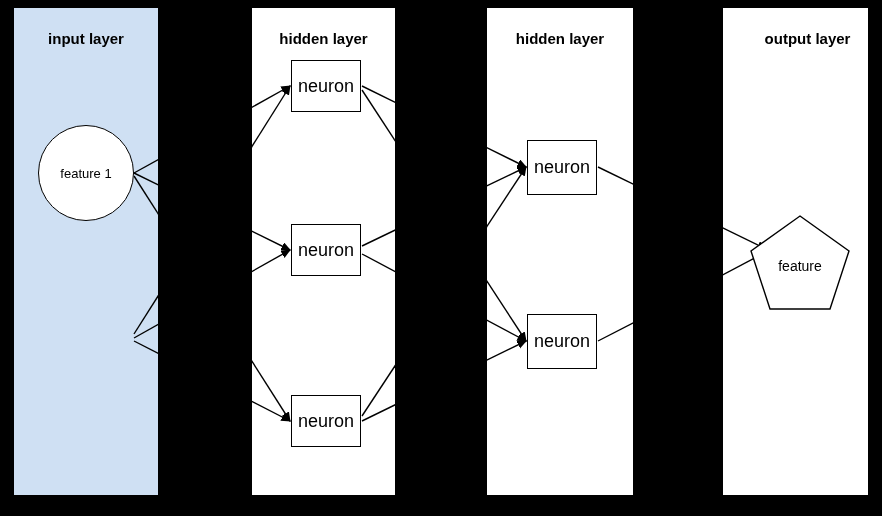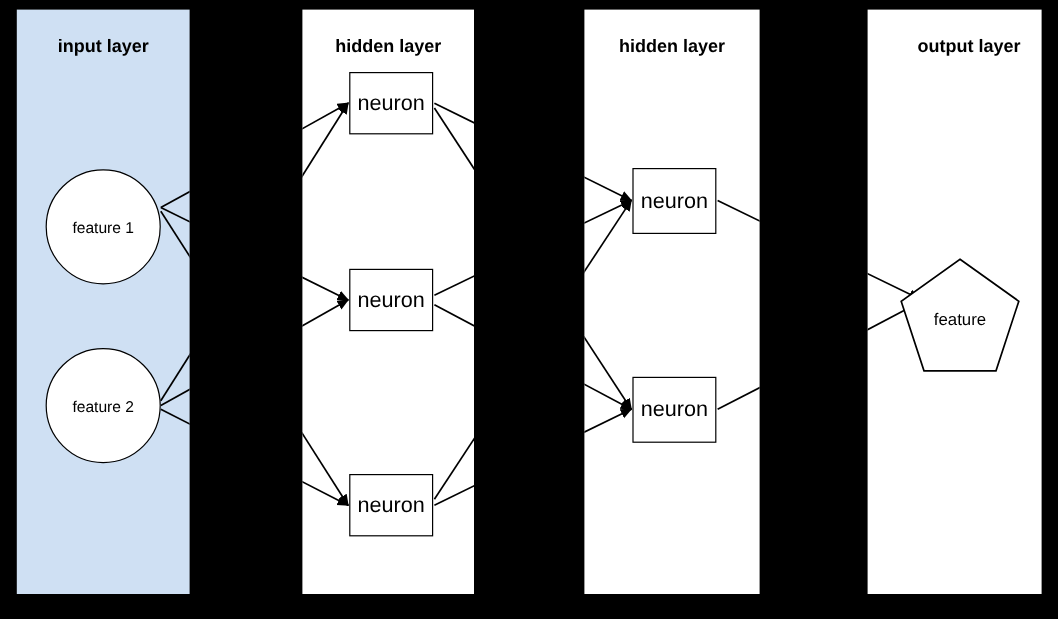--- a/index.html
+++ b/index.html
@@ -150,25 +150,22 @@
       <line x1="598" y1="167" x2="766" y2="249"></line>
       <line x1="598" y1="341" x2="766" y2="255"></line>
     </g>
 
     <g clip-path="url(#clip-out)" stroke="#000000" stroke-width="1.4" fill="none">
       <line x1="598" y1="167" x2="766" y2="249" marker-end="url(#arrowhead)"></line>
       <line x1="598" y1="341" x2="766" y2="252" marker-end="url(#arrowhead)"></line>
     </g>
   </svg>
 
-  <div class="node-circle" style="left:38px; top:141px; width:96px; height:96px;">
+  <div class="node-circle" style="left:38px; top:125px; width:96px; height:96px;">
     <span>feature 1</span>
-  </div>
-  <div class="node-circle" style="left:38px; top:290px; width:96px; height:96px;">
-    <span>feature 2</span>
   </div>
 
   <div class="node-box" style="left:291px; top:60px; width:70px; height:52px;">
     <span>neuron</span>
   </div>
   <div class="node-box" style="left:291px; top:224px; width:70px; height:52px;">
     <span>neuron</span>
   </div>
   <div class="node-box" style="left:291px; top:395px; width:70px; height:52px;">
     <span>neuron</span>

